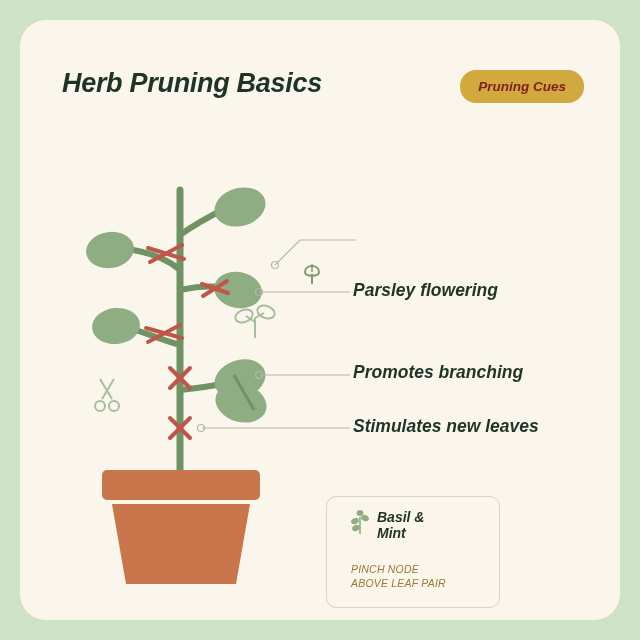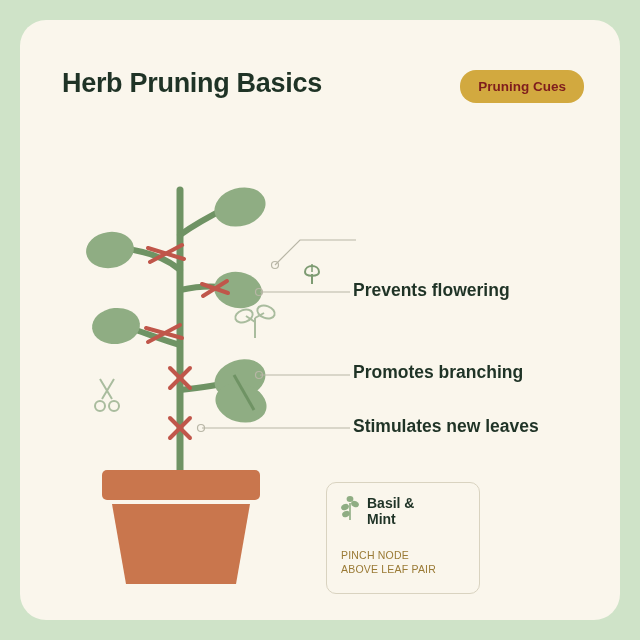--- a/index.html
+++ b/index.html
@@ -11,20 +11,21 @@
     width: 640px;
     height: 640px;
     overflow: hidden;
     font-family: "Liberation Sans", sans-serif;
   }
   .page {
     position: relative;
     width: 640px;
     height: 491px;
     background: #cfe3c8;
+    font-style: italic;
   }
   .card {
     position: absolute;
     left: 20px;
     top: 20px;
     width: 600px;
     height: 600px;
     background: #faf6ec;
     border-radius: 26px;
   }
@@ -75,27 +76,27 @@
   #callout-0 { left: 333px; top: 188px; }
   #callout-1 { left: 333px; top: 260px; }
   #callout-2 { left: 333px; top: 342px; }
   #callout-3 { left: 333px; top: 396px; }
 
   .leader { position: absolute; }
 
   
   .tipcard {
     position: absolute;
-    top: 462px;
+    top: 476px;
     width: 124px;
     height: 86px;
     border: 1px solid #d9d3c0;
     border-radius: 10px;
     background: #faf6ec;
-    padding: 12px 14px;
+    padding: 12px 24px;
   }
   #tip-0 { left: 306px; }
   #tip-1 { left: 448px; }
   .tip-head {
     display: flex;
     align-items: flex-start;
     gap: 8px;
   }
   .tip-title {
     font-size: 14px;
@@ -186,21 +187,21 @@
     </svg>
     <svg class="leader" style="left:234px; top:345px;" width="100" height="20" viewBox="0 0 100 20">
       <path d="M6 10 L96 10" stroke="#b8b6a6" stroke-width="1.2" fill="none"></path>
       <circle cx="5" cy="10" r="3.5" fill="none" stroke="#b8b6a6" stroke-width="1.2"></circle>
     </svg>
     <svg class="leader" style="left:176px; top:398px;" width="158" height="20" viewBox="0 0 158 20">
       <path d="M6 10 L154 10" stroke="#b8b6a6" stroke-width="1.2" fill="none"></path>
       <circle cx="5" cy="10" r="3.5" fill="none" stroke="#b8b6a6" stroke-width="1.2"></circle>
     </svg>
 
-    <div class="callout" id="callout-1">Prevents flowering</div>
+    <div class="callout" id="callout-1">Parsley flowering</div>
     <div class="callout" id="callout-2">Promotes branching</div>
     <div class="callout" id="callout-3">Stimulates new leaves</div>
 
     <div class="tipcard" id="tip-0">
       <div class="tip-head">
         <svg width="18" height="26" viewBox="0 0 18 26">
           <path d="M9 25 L9 8" stroke="#8fad83" stroke-width="1.6" fill="none"></path>
           <ellipse cx="4" cy="12" rx="4" ry="3" transform="rotate(-25 4 12)" fill="#8fad83"></ellipse>
           <ellipse cx="14" cy="9" rx="4" ry="3" transform="rotate(25 14 9)" fill="#8fad83"></ellipse>
           <ellipse cx="5" cy="19" rx="4" ry="3" transform="rotate(-25 5 19)" fill="#8fad83"></ellipse>

